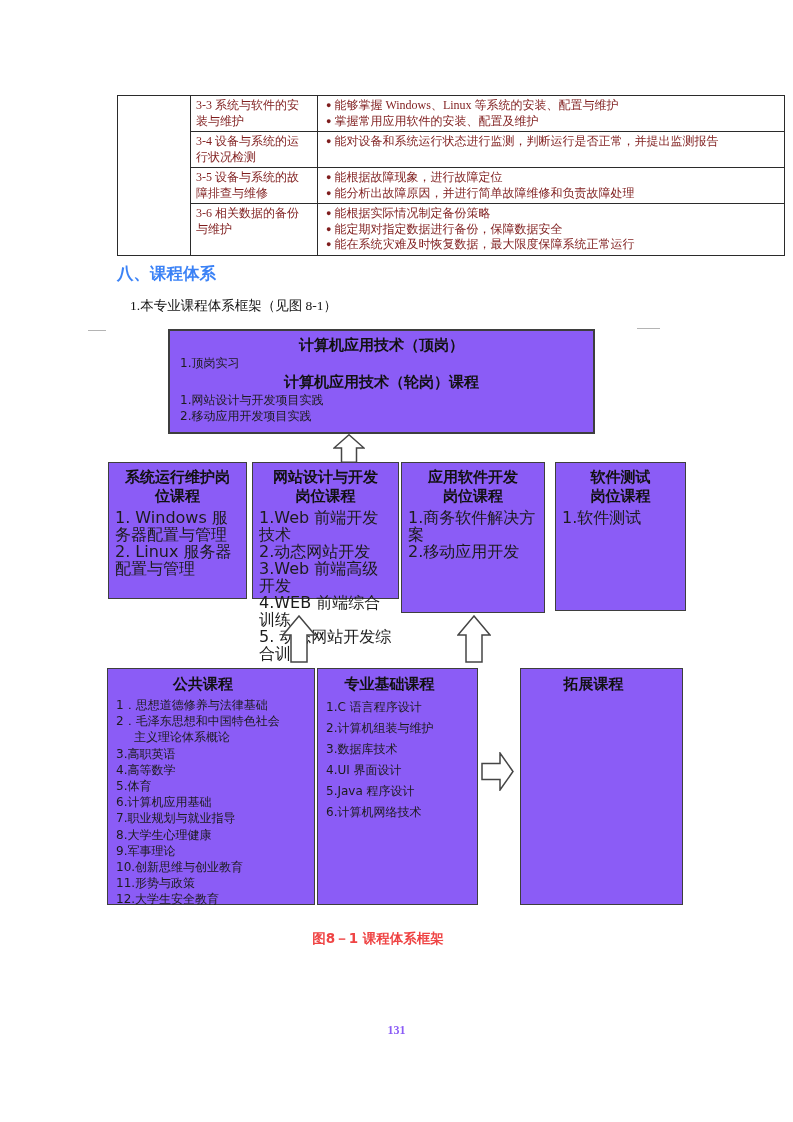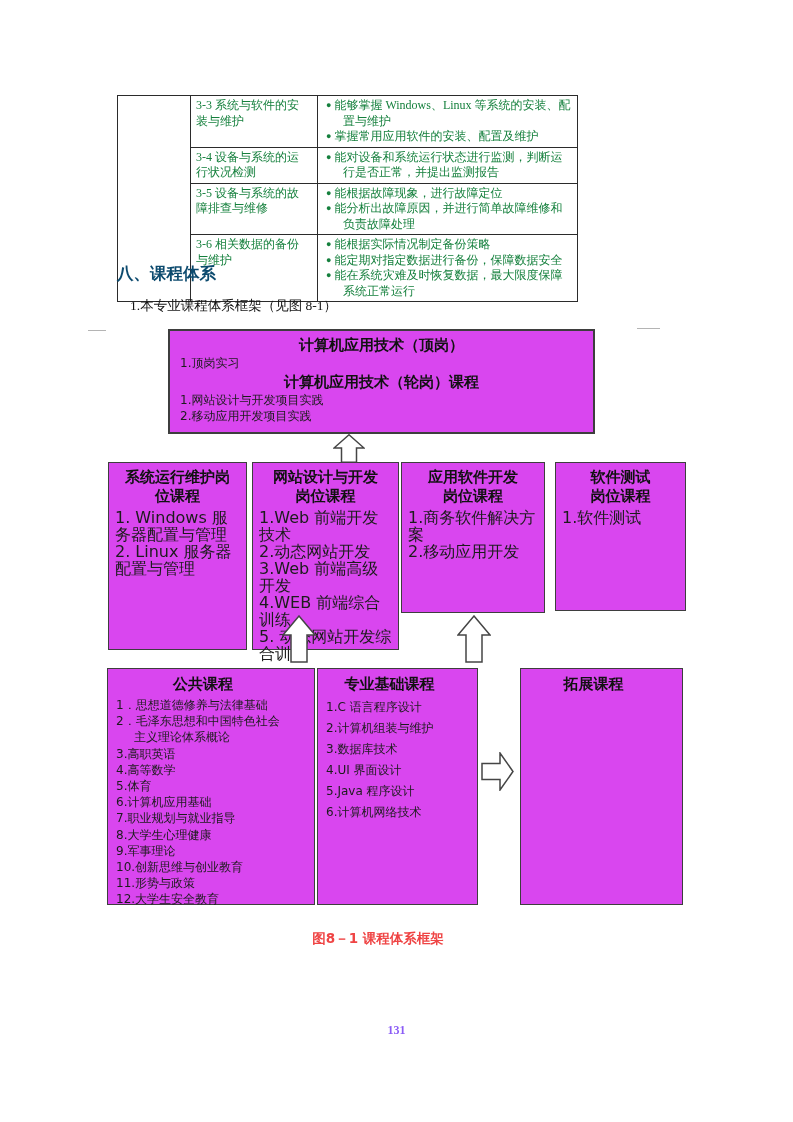--- a/index.html
+++ b/index.html
@@ -1,49 +1,49 @@
 <!DOCTYPE html>
 <html><head>
 <meta charset="utf-8">
 <style>
   html,body{margin:0;padding:0;background:#fff;}
   #page{position:relative;width:793px;height:1122px;background:#fff;overflow:hidden;
         font-family:"Liberation Serif","DejaVu Serif",serif;color:#111;}
 
   
-  #doc-table{position:absolute;left:117px;top:95px;width:461px;border-collapse:collapse;
-             table-layout:fixed;font-size:12px;line-height:15.5px;color:#15803d;}
+  #doc-table{position:absolute;left:117px;top:95px;width:668px;border-collapse:collapse;
+             table-layout:fixed;font-size:12px;line-height:15.5px;color:#7f1d1d;}
   #doc-table td{border:1px solid #2b2b2b;vertical-align:top;}
   #doc-table{border:1.5px solid #2b2b2b;}
   td.col-empty{width:70px;}
   td.col-task{width:113px;padding:2px 8px 2px 5px;border-left:1.5px solid #2b2b2b;border-right:1.5px solid #2b2b2b;}
   td.col-desc{padding:2px 6px 2px 8px;}
   .bullet-line{padding-left:17px;text-indent:-17px;}
   .bullet-marker{font-size:9px;vertical-align:1px;letter-spacing:3px;}
 
   
-  #heading{position:absolute;left:117px;top:263px;margin:0;font-size:16.5px;font-weight:bold;color:#0c4a6e;
+  #heading{position:absolute;left:117px;top:263px;margin:0;font-size:16.5px;font-weight:bold;color:#3b82f6;
            font-family:"Liberation Sans","DejaVu Sans",sans-serif;}
   #intro{position:absolute;left:130px;top:297px;margin:0;font-size:13.5px;color:#141414;}
 
   
   .wrap-mark{position:absolute;height:0;border-top:1.5px solid #b4b4b4;}
   #wrap-mark-left{left:88px;top:330px;width:18px;}
   #wrap-mark-right{left:637px;top:328px;width:23px;}
 
-  .dbox{position:absolute;background:#d946ef;border:1.6px solid #3e3e3e;box-sizing:border-box;
+  .dbox{position:absolute;background:#8b5cf6;border:1.6px solid #3e3e3e;box-sizing:border-box;
         font-family:"DejaVu Sans","Liberation Sans",sans-serif;color:#1c1c1c;}
   .box-title{font-weight:bold;text-align:center;color:#111;}
   .box-item{text-align:left;}
 
   #top-box{left:168px;top:329px;width:427px;height:105px;border-width:2px;padding:3px 10px;}
   #top-box .box-title{font-size:15px;line-height:20px;margin-top:1px;}
   #top-box .box-item{font-size:12px;line-height:16px;}
 
-  .post-box{top:462px;height:188px;padding:5px 6px 0 6px;}
+  .post-box{top:462px;height:137px;padding:5px 6px 0 6px;}
   .post-box .box-title{font-size:15px;line-height:19px;white-space:pre-line;margin-bottom:3px;}
   .post-box .box-item{font-size:16px;line-height:17px;}
   #post-box-0{left:108px;width:139px;}
   #post-box-1{left:252px;width:147px;}
   #post-box-2{left:401px;width:144px;height:151px;}
   #post-box-3{left:555px;width:131px;height:149px;}
 
   .base-box{top:668px;height:237px;padding:5px 24px 0 8px;}
   .base-box .box-title{font-size:15px;line-height:21px;margin-bottom:2px;}
   .base-box .box-item{font-size:12px;padding-left:1.5em;text-indent:-1.5em;}

